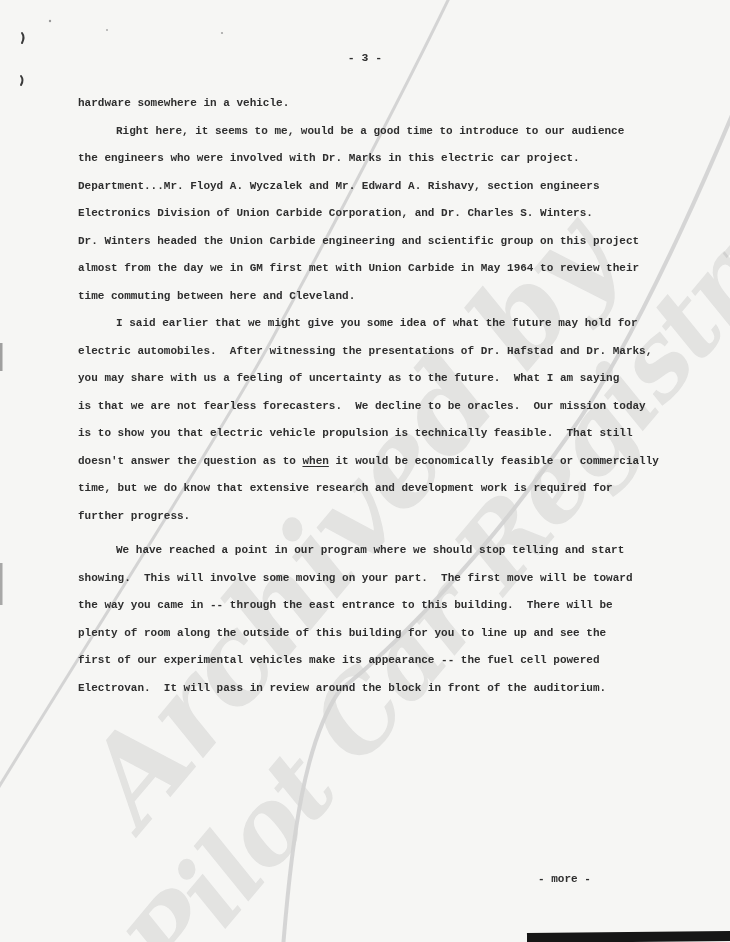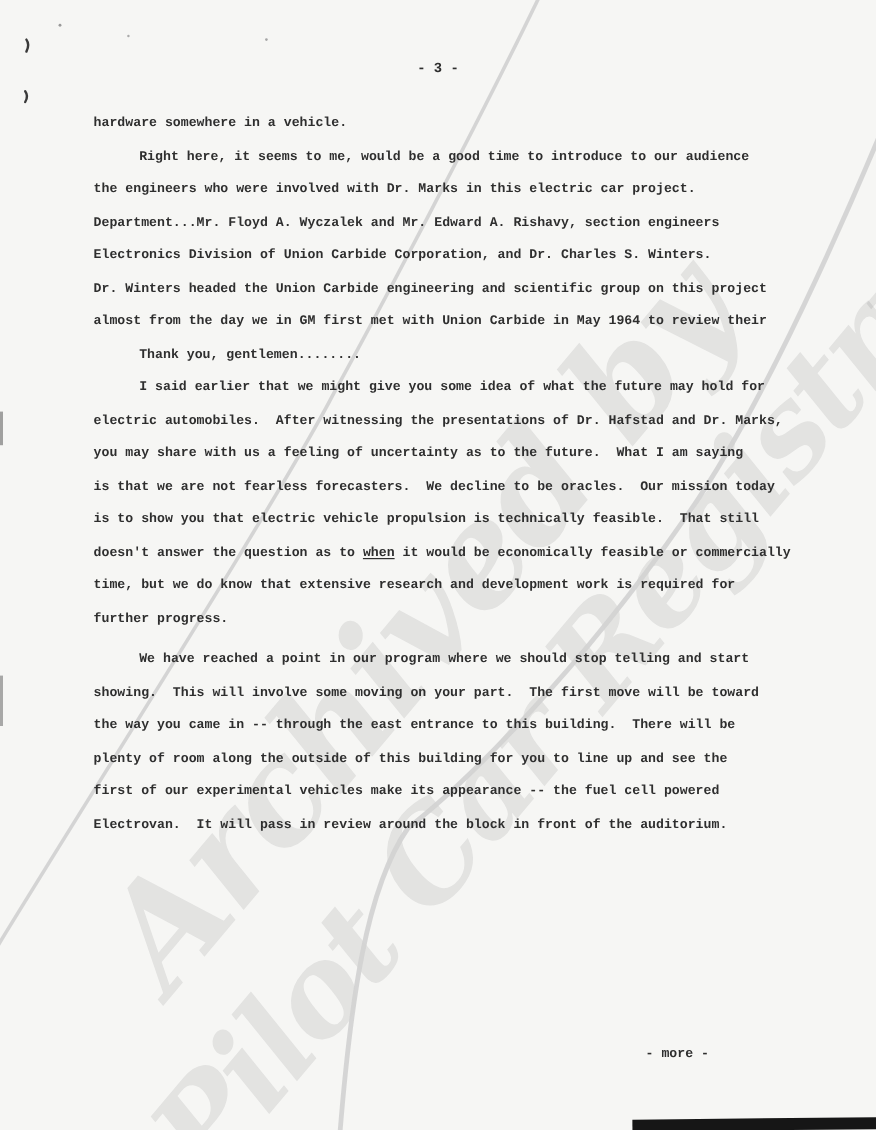--- a/index.html
+++ b/index.html
@@ -76,21 +76,21 @@
   <div class="page-num">- 3 -</div>
 
   <div class="doc-body">
       <div class="line"><span>hardware somewhere in a vehicle.</span></div>
       <div class="line indent"><span>Right here, it seems to me, would be a good time to introduce to our audience</span></div>
       <div class="line"><span>the engineers who were involved with Dr. Marks in this electric car project.</span></div>
       <div class="line"><span>Department...Mr. Floyd A. Wyczalek and Mr. Edward A. Rishavy, section engineers</span></div>
       <div class="line"><span>Electronics Division of Union Carbide Corporation, and Dr. Charles S. Winters.</span></div>
       <div class="line"><span>Dr. Winters headed the Union Carbide engineering and scientific group on this project</span></div>
       <div class="line"><span>almost from the day we in GM first met with Union Carbide in May 1964 to review their</span></div>
-      <div class="line indent"><span>Thank you, gentlemen........</span></div>
+      <div class="line"><span>time commuting between here and Cleveland.</span></div>
       <div class="line indent"><span>I said earlier that we might give you some idea of what the future may hold for</span></div>
       <div class="line"><span>electric automobiles.  After witnessing the presentations of Dr. Hafstad and Dr. Marks,</span></div>
       <div class="line"><span>you may share with us a feeling of uncertainty as to the future.  What I am saying</span></div>
       <div class="line"><span>is that we are not fearless forecasters.  We decline to be oracles.  Our mission today</span></div>
       <div class="line"><span>is to show you that electric vehicle propulsion is technically feasible.  That still</span></div>
       <div class="line"><span>doesn't answer the question as to </span><span class="uw">when</span><span> it would be economically feasible or commercially</span></div>
       <div class="line"><span>time, but we do know that extensive research and development work is required for</span></div>
       <div class="line"><span>further progress.</span></div>
       <div class="line indent gap"><span>We have reached a point in our program where we should stop telling and start</span></div>
       <div class="line"><span>showing.  This will involve some moving on your part.  The first move will be toward</span></div>

